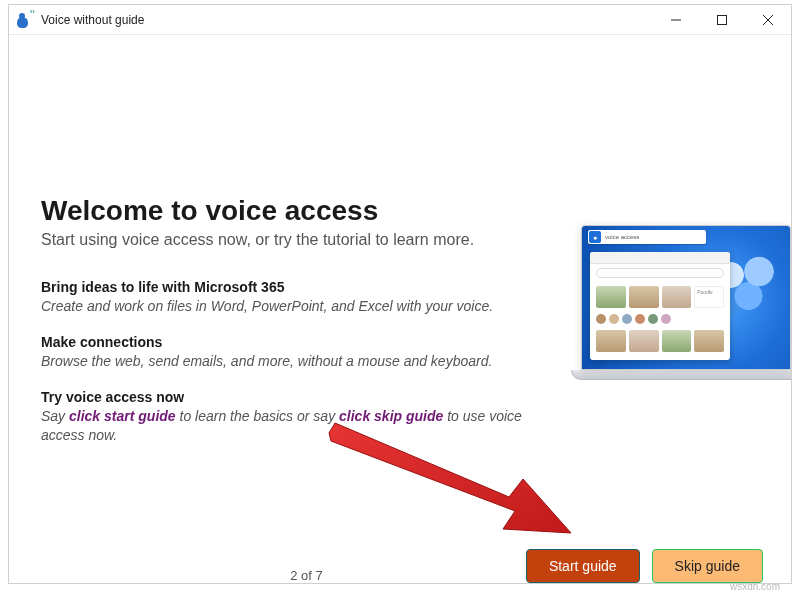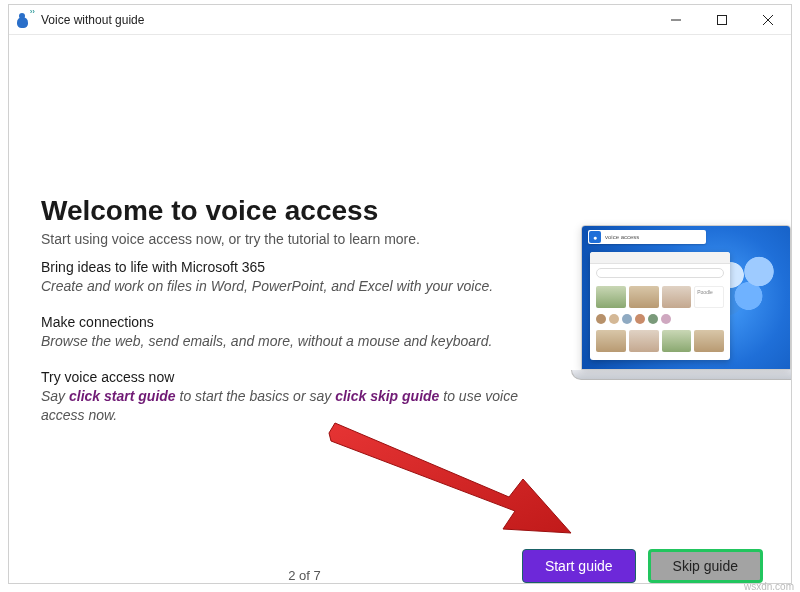--- a/index.html
+++ b/index.html
@@ -70,28 +70,28 @@
     padding: 160px 40px 0 32px;
     overflow: hidden;
   }
   h1 {
     font-size: 28px;
     font-weight: 600;
     color: #1a1a1a;
     margin-bottom: 4px;
   }
   .subtitle {
-    font-size: 14px;
+    font-size: 16px;
     color: #555;
-    margin-bottom: 12px;
+    margin-bottom: 30px;
   }
   .section { margin-bottom: 18px; max-width: 520px; }
   .section h3 {
     font-size: 14px;
-    font-weight: 400;
+    font-weight: 700;
     color: #1a1a1a;
     margin-bottom: 2px;
   }
   .section p {
     font-size: 14px;
     color: #555;
     line-height: 1.35;
     font-style: italic;
   }
   .try-line { font-size: 14px; color: #555; line-height: 1.35; max-width: 520px; }
@@ -201,38 +201,38 @@
   .btn {
     height: 34px;
     padding: 0 22px;
     border-radius: 4px;
     font-size: 14px;
     font-family: inherit;
     margin-left: 12px;
     cursor: pointer;
   }
   .btn-primary {
-    background: #6d28d9;
+    background: #c2410c;
     color: #fff;
     border: 1px solid #1a6266;
   }
   .btn-secondary {
-    background: #a3a3a3;
+    background: #fdba74;
     color: #222;
-    border: 3px solid #22c55e;
+    border: 1px solid #22c55e;
   }
   .arrow {
     position: absolute;
     left: 310px; top: 414px;
     width: 260px; height: 120px;
     pointer-events: none;
   }
   .watermark {
     position: absolute;
-    right: 6px; bottom: 0px;
+    right: 20px; bottom: 0px;
     font-size: 10px;
     color: #bbb;
     font-family: Arial, sans-serif;
   }
 </style>
 </head>
 <body>
 
 <div class="window">
   <div class="titlebar">
@@ -269,21 +269,21 @@
       <h3>Bring ideas to life with Microsoft 365</h3>
       <p>Create and work on files in Word, PowerPoint, and Excel with your voice.</p>
     </div>
     <div class="section">
       <h3>Make connections</h3>
       <p>Browse the web, send emails, and more, without a mouse and keyboard.</p>
     </div>
     <div class="section">
       <h3>Try voice access now</h3>
       <p class="try-line">
-        <span>Say </span><b>click start guide</b><span> to start the basics or say </span><b>click skip guide</b><span> to use voice access now.</span>
+        <span>Say </span><b>click start guide</b><span> to learn the basics or say </span><b>click skip guide</b><span> to use voice access now.</span>
       </p>
     </div>
 
     <div class="laptop">
       <div class="laptop-screen">
         <div class="desktop-wall"></div>
         <div class="bloom"></div>
         <div class="va-bar">
           <div class="va-mic">●</div>
           <span style="margin-left:3px;color:#555">voice access</span>

